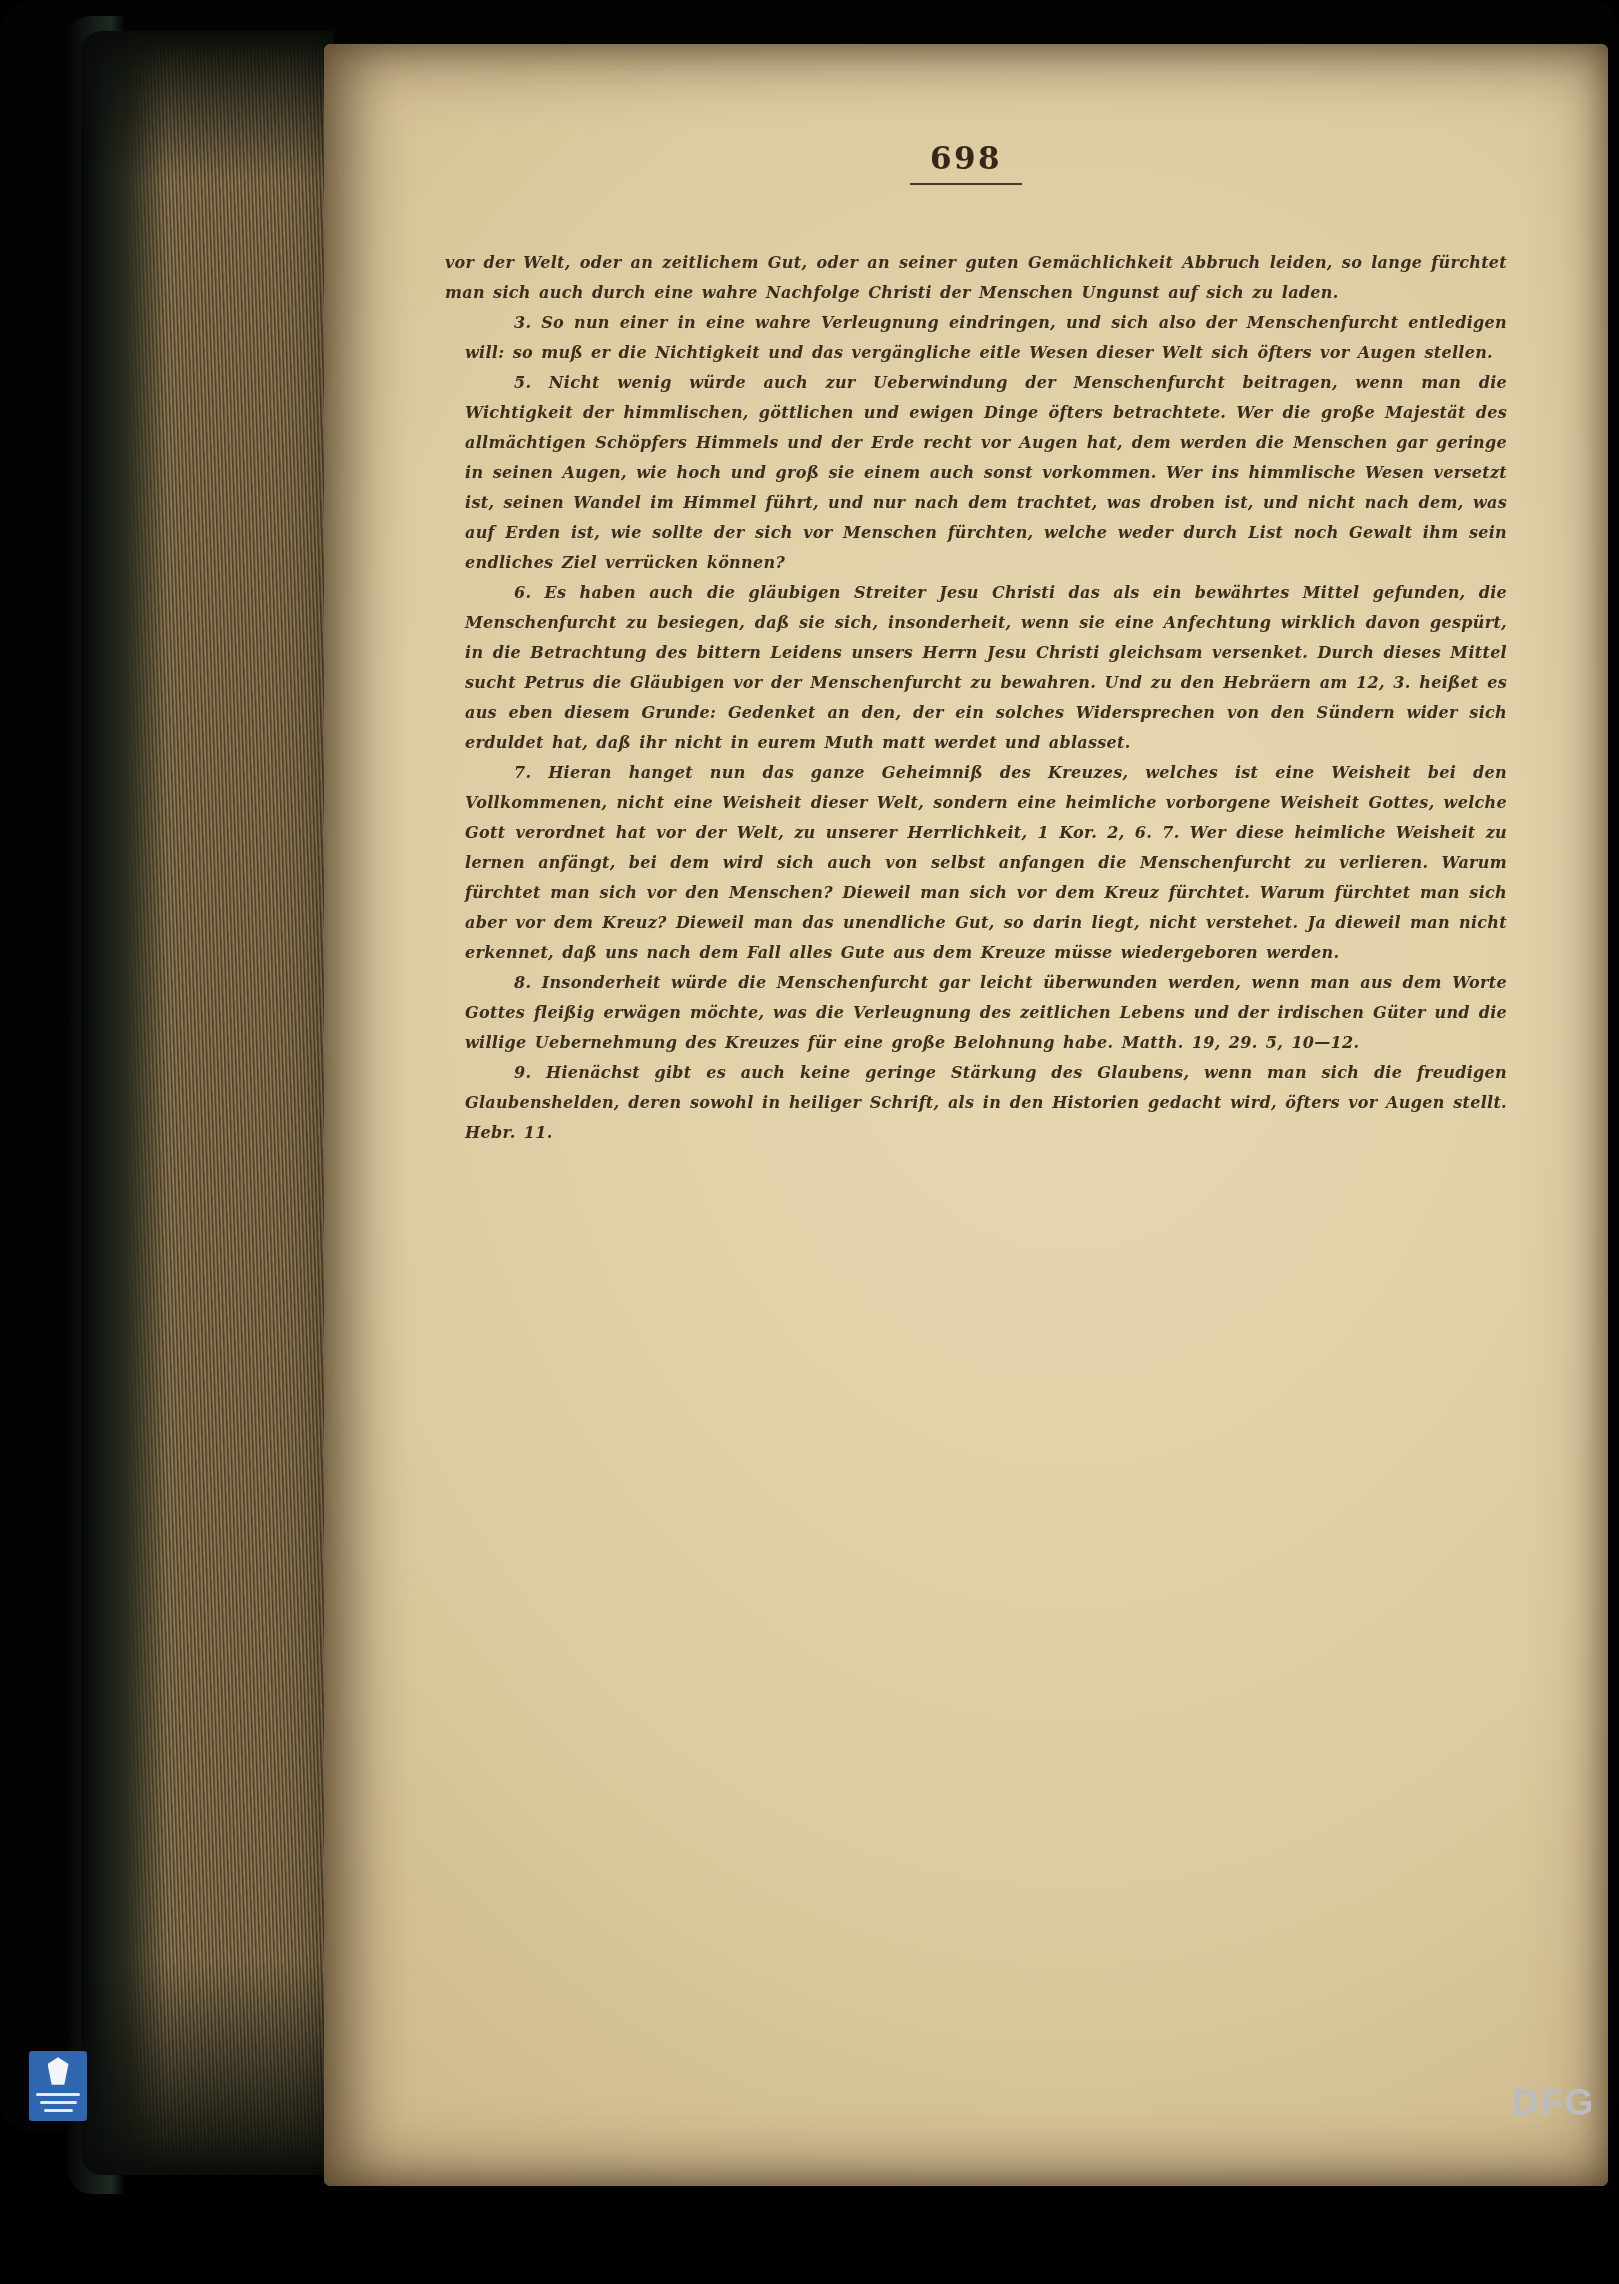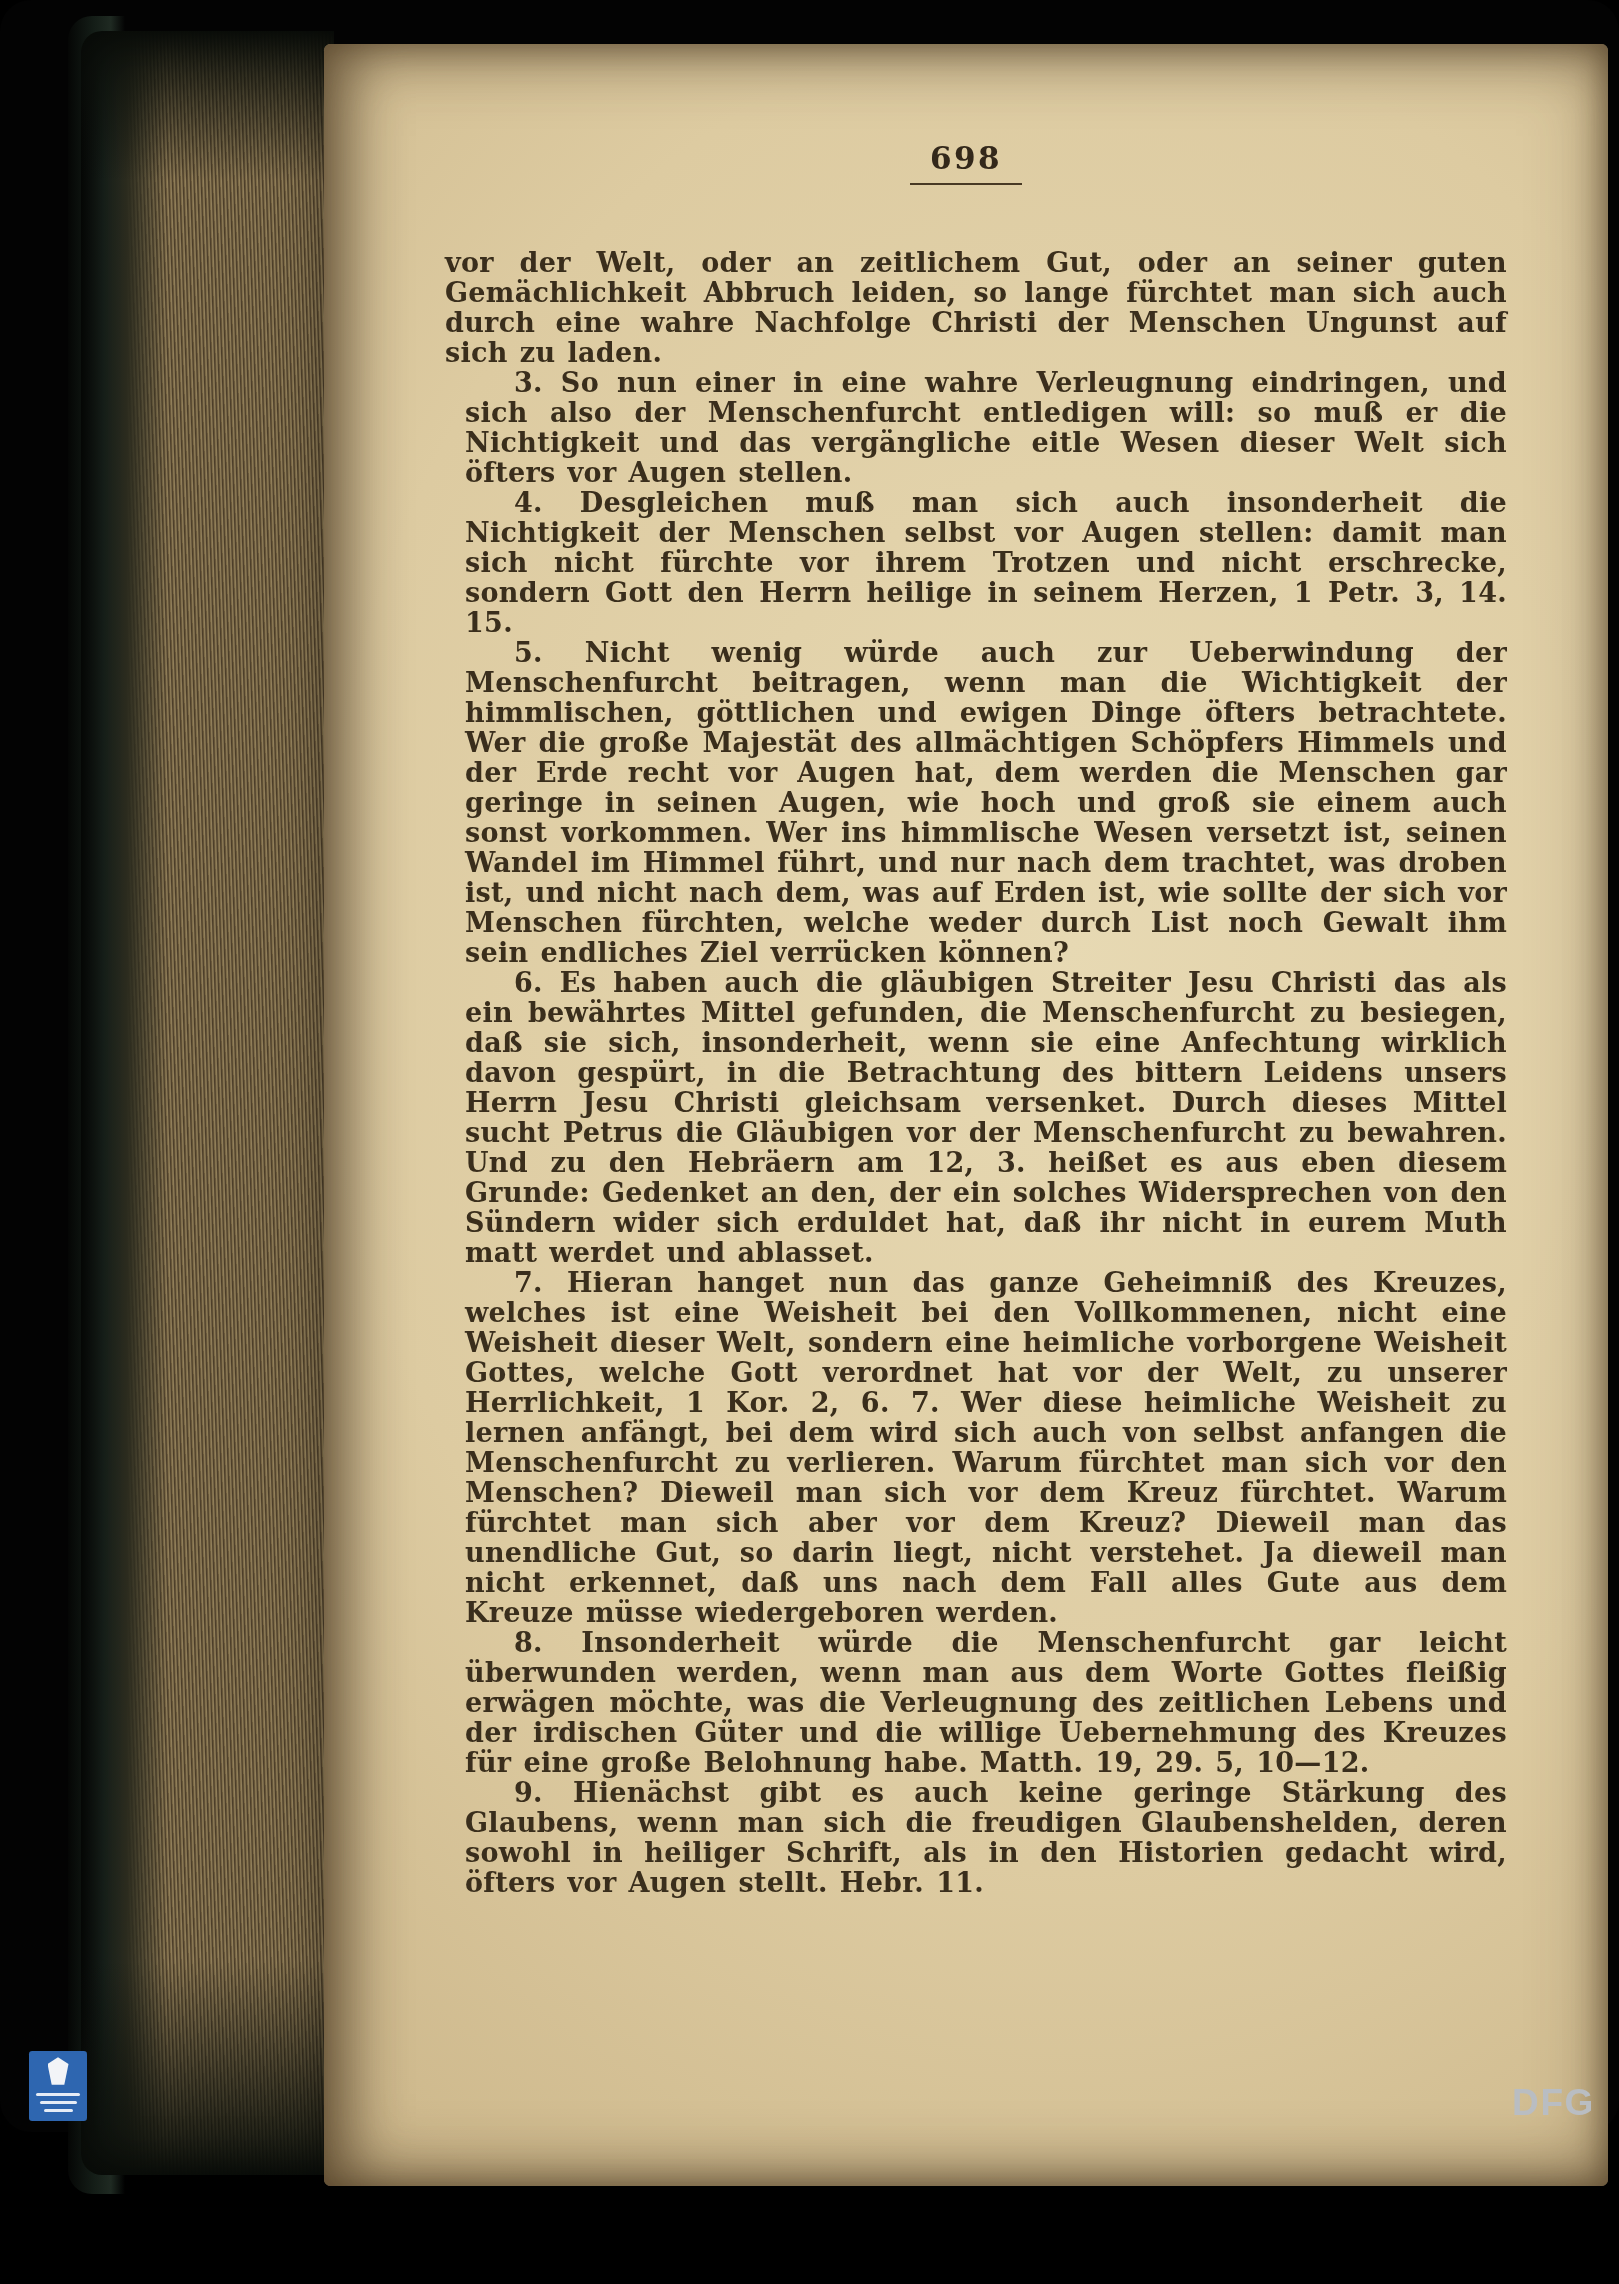--- a/index.html
+++ b/index.html
@@ -64,26 +64,27 @@
   .page-rule {
     width: 112px; height: 2.4px;
     margin: 6.5px auto 0;
     background: #483924;
   }
   .text-block {
     position: absolute;
     left: 121px; top: 204px;
     width: 1062px;
     color: #3a2e1c;
-    font-size: 27px;
+    font-size: 16px;
     font-weight: 600;
     line-height: 30px;
     letter-spacing: 0.3px;
     word-spacing: 2.4px;
     text-align: justify;
+    font-style: italic;
   }
   .para { margin: 0; }
   .para.indent { text-indent: 49px; margin-left: 20px; }
 
   
   .stamp {
     position: absolute;
     left: 29px; bottom: 11.3px;
     width: 58px; height: 70px;
     border-radius: 3.2px;
@@ -126,21 +127,20 @@
   <div class="book-stack"></div>
 
   <div class="page">
     <div class="page-number-wrap">
       <div class="page-number">698</div>
       <div class="page-rule"></div>
     </div>
     <div class="text-block">
         <p class="para">vor der Welt, oder an zeitlichem Gut, oder an seiner guten Gemächlichkeit Abbruch leiden, so lange fürchtet man sich auch durch eine wahre Nachfolge Christi der Menschen Ungunst auf sich zu laden.</p>
         <p class="para indent">3. So nun einer in eine wahre Verleugnung eindringen, und sich also der Menschenfurcht entledigen will: so muß er die Nichtigkeit und das vergängliche eitle Wesen dieser Welt sich öfters vor Augen stellen.</p>
-        <p class="para indent">4. Desgleichen muß man sich auch insonderheit die Nichtigkeit der Menschen selbst vor Augen stellen: damit man sich nicht fürchte vor ihrem Trotzen und nicht erschrecke, sondern Gott den Herrn heilige in seinem Herzen, 1 Petr. 3, 14. 15.</p>
         <p class="para indent">5. Nicht wenig würde auch zur Ueberwindung der Menschenfurcht beitragen, wenn man die Wichtigkeit der himmlischen, göttlichen und ewigen Dinge öfters betrachtete. Wer die große Majestät des allmächtigen Schöpfers Himmels und der Erde recht vor Augen hat, dem werden die Menschen gar geringe in seinen Augen, wie hoch und groß sie einem auch sonst vorkommen. Wer ins himmlische Wesen versetzt ist, seinen Wandel im Himmel führt, und nur nach dem trachtet, was droben ist, und nicht nach dem, was auf Erden ist, wie sollte der sich vor Menschen fürchten, welche weder durch List noch Gewalt ihm sein endliches Ziel verrücken können?</p>
         <p class="para indent">6. Es haben auch die gläubigen Streiter Jesu Christi das als ein bewährtes Mittel gefunden, die Menschenfurcht zu besiegen, daß sie sich, insonderheit, wenn sie eine Anfechtung wirklich davon gespürt, in die Betrachtung des bittern Leidens unsers Herrn Jesu Christi gleichsam versenket. Durch dieses Mittel sucht Petrus die Gläubigen vor der Menschenfurcht zu bewahren. Und zu den Hebräern am 12, 3. heißet es aus eben diesem Grunde: Gedenket an den, der ein solches Widersprechen von den Sündern wider sich erduldet hat, daß ihr nicht in eurem Muth matt werdet und ablasset.</p>
         <p class="para indent">7. Hieran hanget nun das ganze Geheimniß des Kreuzes, welches ist eine Weisheit bei den Vollkommenen, nicht eine Weisheit dieser Welt, sondern eine heimliche vorborgene Weisheit Gottes, welche Gott verordnet hat vor der Welt, zu unserer Herrlichkeit, 1 Kor. 2, 6. 7. Wer diese heimliche Weisheit zu lernen anfängt, bei dem wird sich auch von selbst anfangen die Menschenfurcht zu verlieren. Warum fürchtet man sich vor den Menschen? Dieweil man sich vor dem Kreuz fürchtet. Warum fürchtet man sich aber vor dem Kreuz? Dieweil man das unendliche Gut, so darin liegt, nicht verstehet. Ja dieweil man nicht erkennet, daß uns nach dem Fall alles Gute aus dem Kreuze müsse wiedergeboren werden.</p>
         <p class="para indent">8. Insonderheit würde die Menschenfurcht gar leicht überwunden werden, wenn man aus dem Worte Gottes fleißig erwägen möchte, was die Verleugnung des zeitlichen Lebens und der irdischen Güter und die willige Uebernehmung des Kreuzes für eine große Belohnung habe. Matth. 19, 29. 5, 10—12.</p>
         <p class="para indent">9. Hienächst gibt es auch keine geringe Stärkung des Glaubens, wenn man sich die freudigen Glaubenshelden, deren sowohl in heiliger Schrift, als in den Historien gedacht wird, öfters vor Augen stellt. Hebr. 11.</p>
       </div>
   </div>
 
   <div class="stamp">
     <div class="stamp-glyph"></div>

